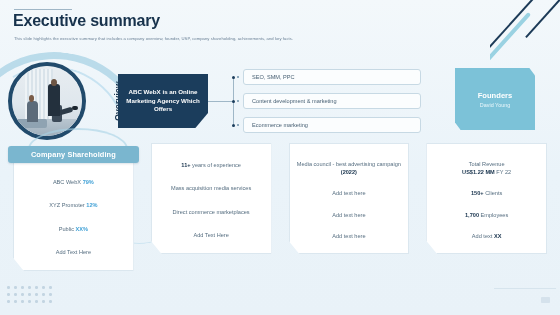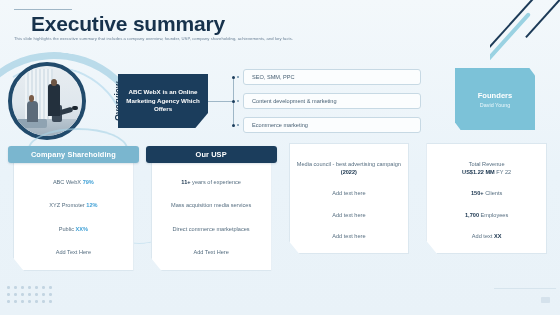--- a/index.html
+++ b/index.html
@@ -27,22 +27,22 @@
     grid-template-columns:repeat(7,7px);grid-template-rows:repeat(3,7px);}
   .dot-grid i{width:2.5px;height:2.5px;border-radius:50%;background:#c3d5e2;display:block;}
 
   
   .br-mark{position:absolute;right:10px;bottom:12px;width:9px;height:6px;
     background:#cfdde8;opacity:.8;border-radius:1px;}
   .br-line{position:absolute;right:4px;bottom:26px;width:62px;height:1px;background:#d6e4ed;}
 
   
   .title-rule{position:absolute;left:14px;top:9px;width:58px;height:1.2px;background:#9fb6c6;}
-  .page-title{position:absolute;left:13px;top:12px;font-size:21px;font-weight:bold;
-    color:#17324c;letter-spacing:-.2px;margin-left:18px;}
+  .page-title{position:absolute;left:13px;top:12px;font-size:16px;font-weight:bold;
+    color:#17324c;letter-spacing:-.2px;}
   .subtitle{position:absolute;left:14px;top:36px;width:420px;font-size:4.2px;
     color:#6b8196;line-height:1.5;letter-spacing:.05px;}
 
   
   .arc{position:absolute;border-radius:50%;border-style:solid;border-color:#bcdcea;}
   .arc1{left:-42px;top:52px;width:178px;height:178px;border-width:7px;
     border-color:#a9d3e5 transparent transparent #a9d3e5;transform:rotate(8deg);opacity:.75;}
   .arc2{left:-26px;top:66px;width:150px;height:150px;border-width:2px;
     border-color:#bfdff0 transparent transparent transparent;transform:rotate(15deg);opacity:.8;}
   .arc3{left:78px;top:122px;width:120px;height:120px;border-width:1.5px;
@@ -223,23 +223,20 @@
           <span>Company Shareholding</span>
         </div>
         <div class="col-body">
           <div class="line"><span>ABC WebX </span><span class="pct">79%</span></div>
           <div class="line"><span>XYZ Promoter </span><span class="pct">12%</span></div>
           <div class="line"><span>Public </span><span class="pct">XX%</span></div>
           <div class="line"><span>Add Text Here</span></div>
         </div>
       </div>
       <div class="col">
-        <div class="col-head head-dark">
-          <span>Our USP</span>
-        </div>
         <div class="col-body">
           <div class="line"><b>11+</b><span> years of experience</span></div>
           <div class="line"><span>Mass acquisition media services</span></div>
           <div class="line"><span>Direct commerce marketplaces</span></div>
           <div class="line"><span>Add Text Here</span></div>
         </div>
       </div>
       <div class="col">
         <div class="col-body">
           <div class="line"><span>Media council - best advertising campaign </span><b>(2022)</b></div>

